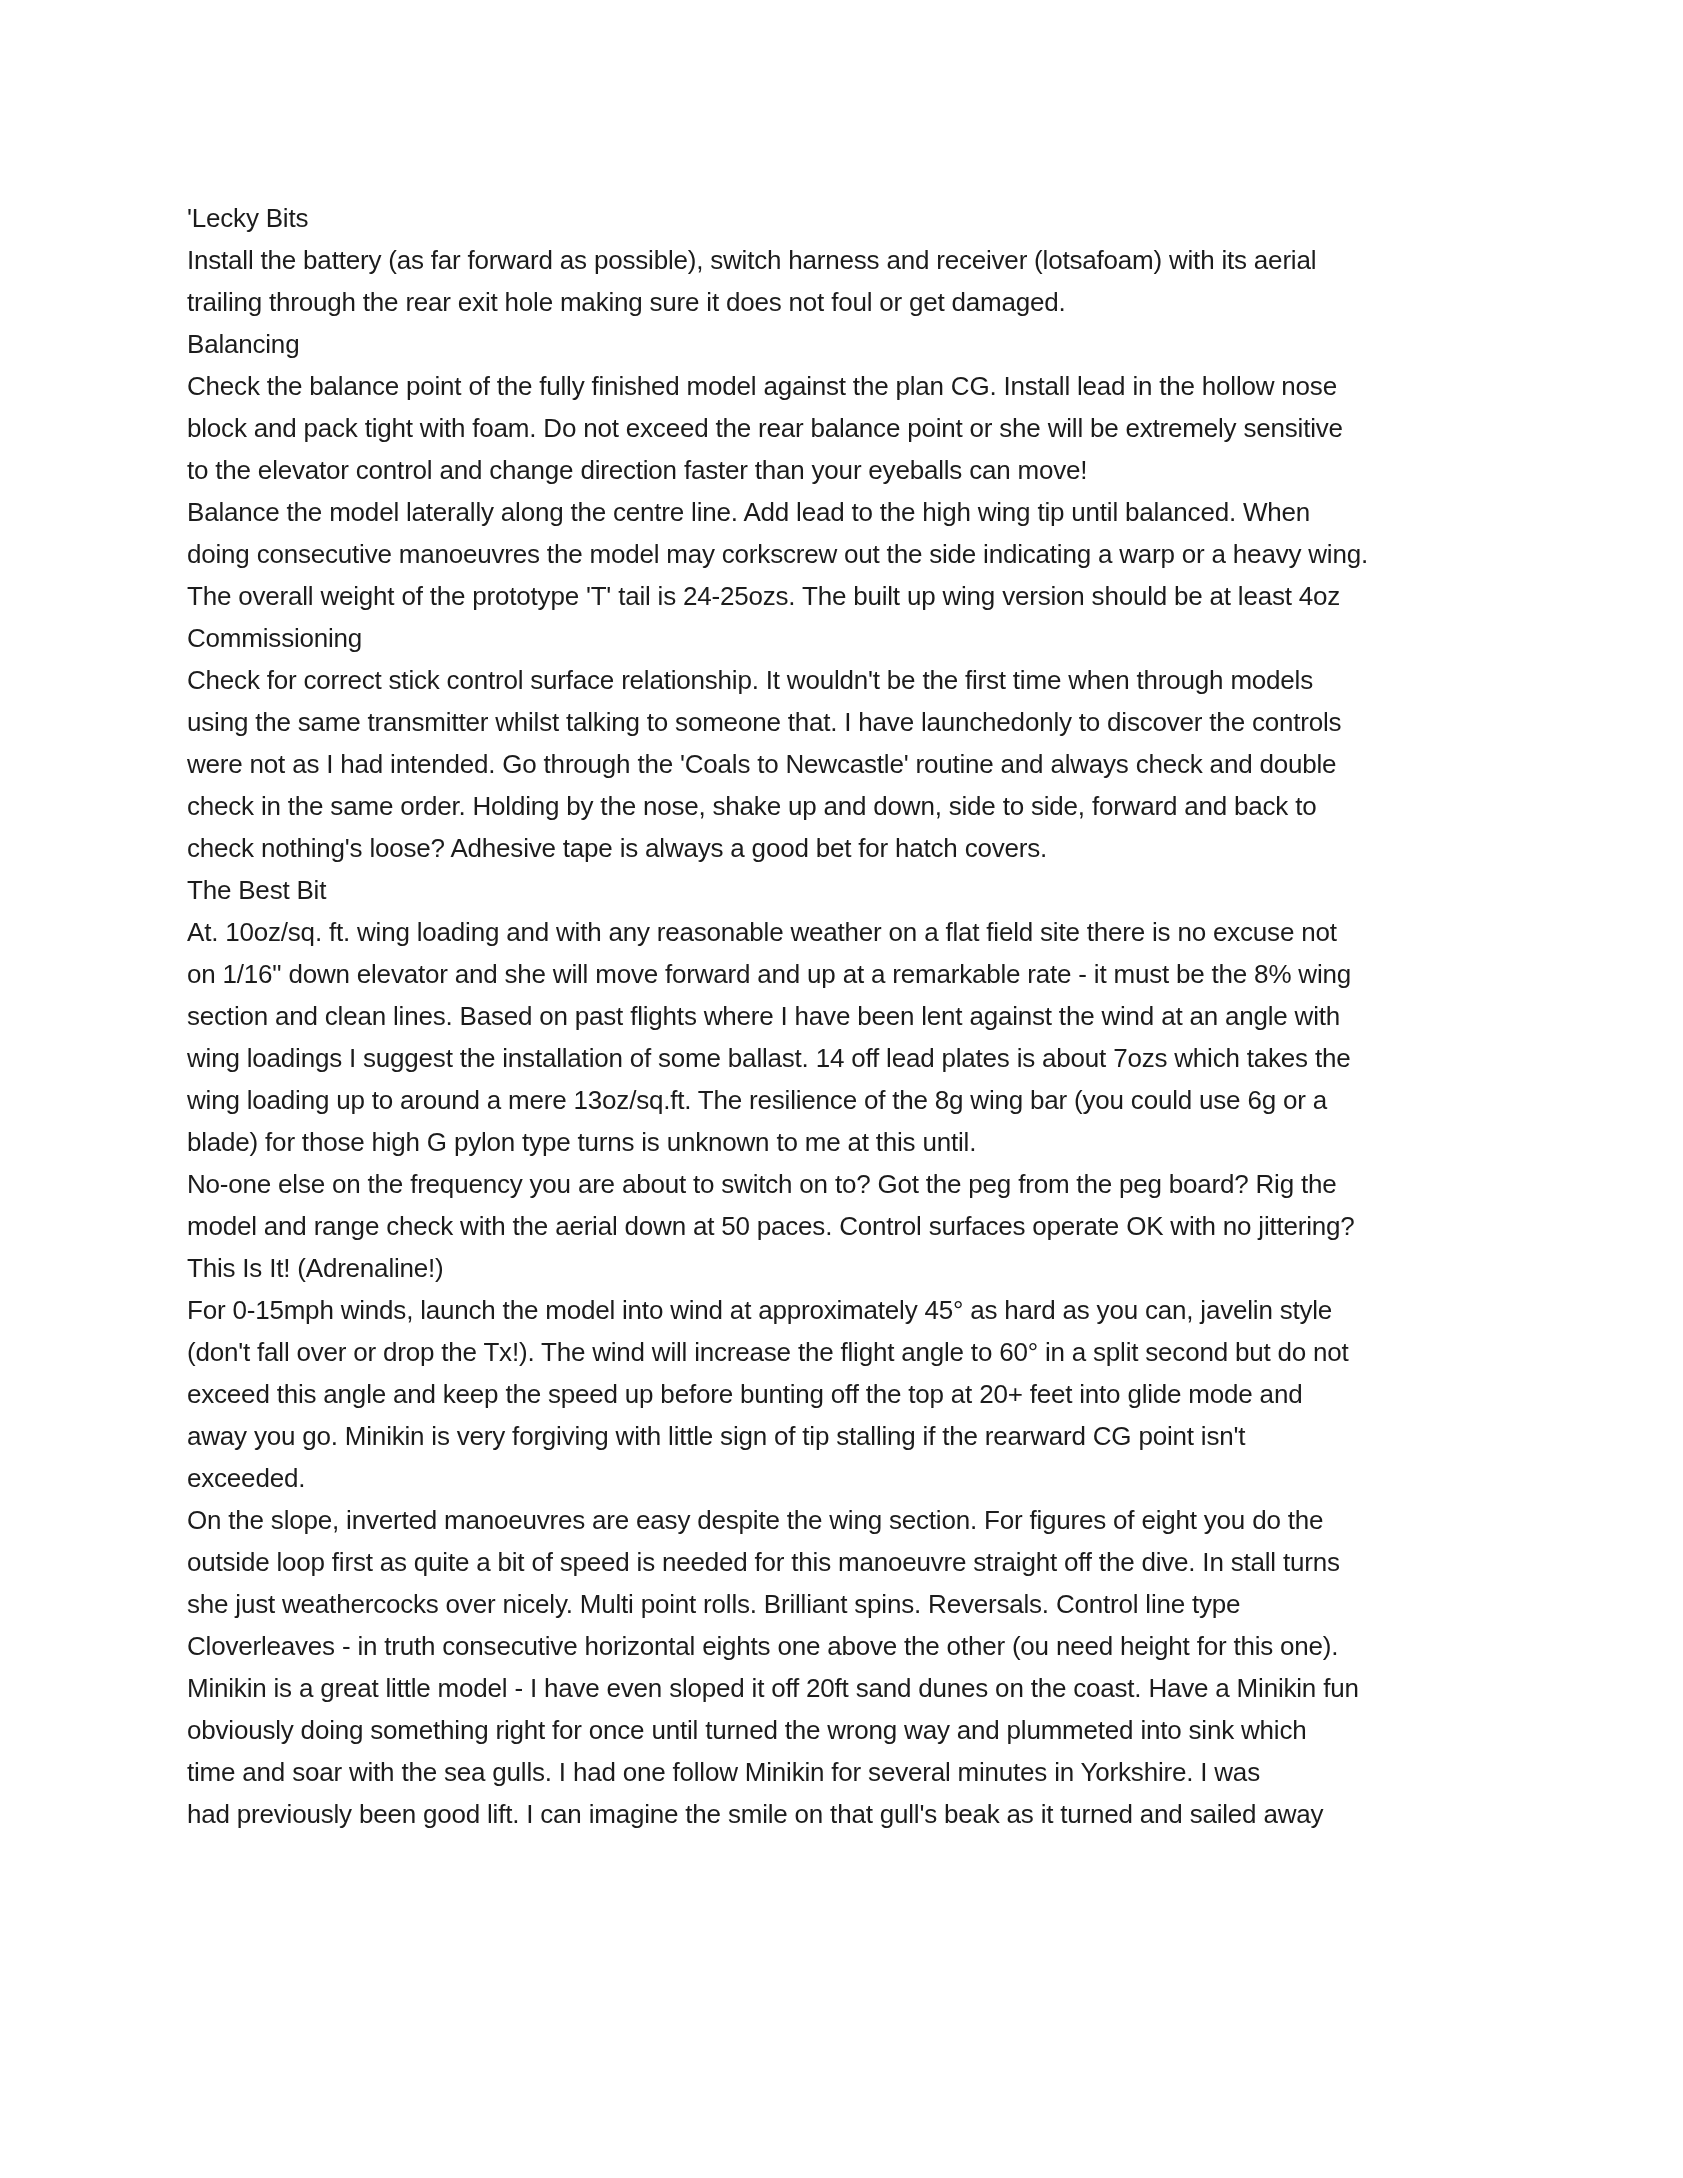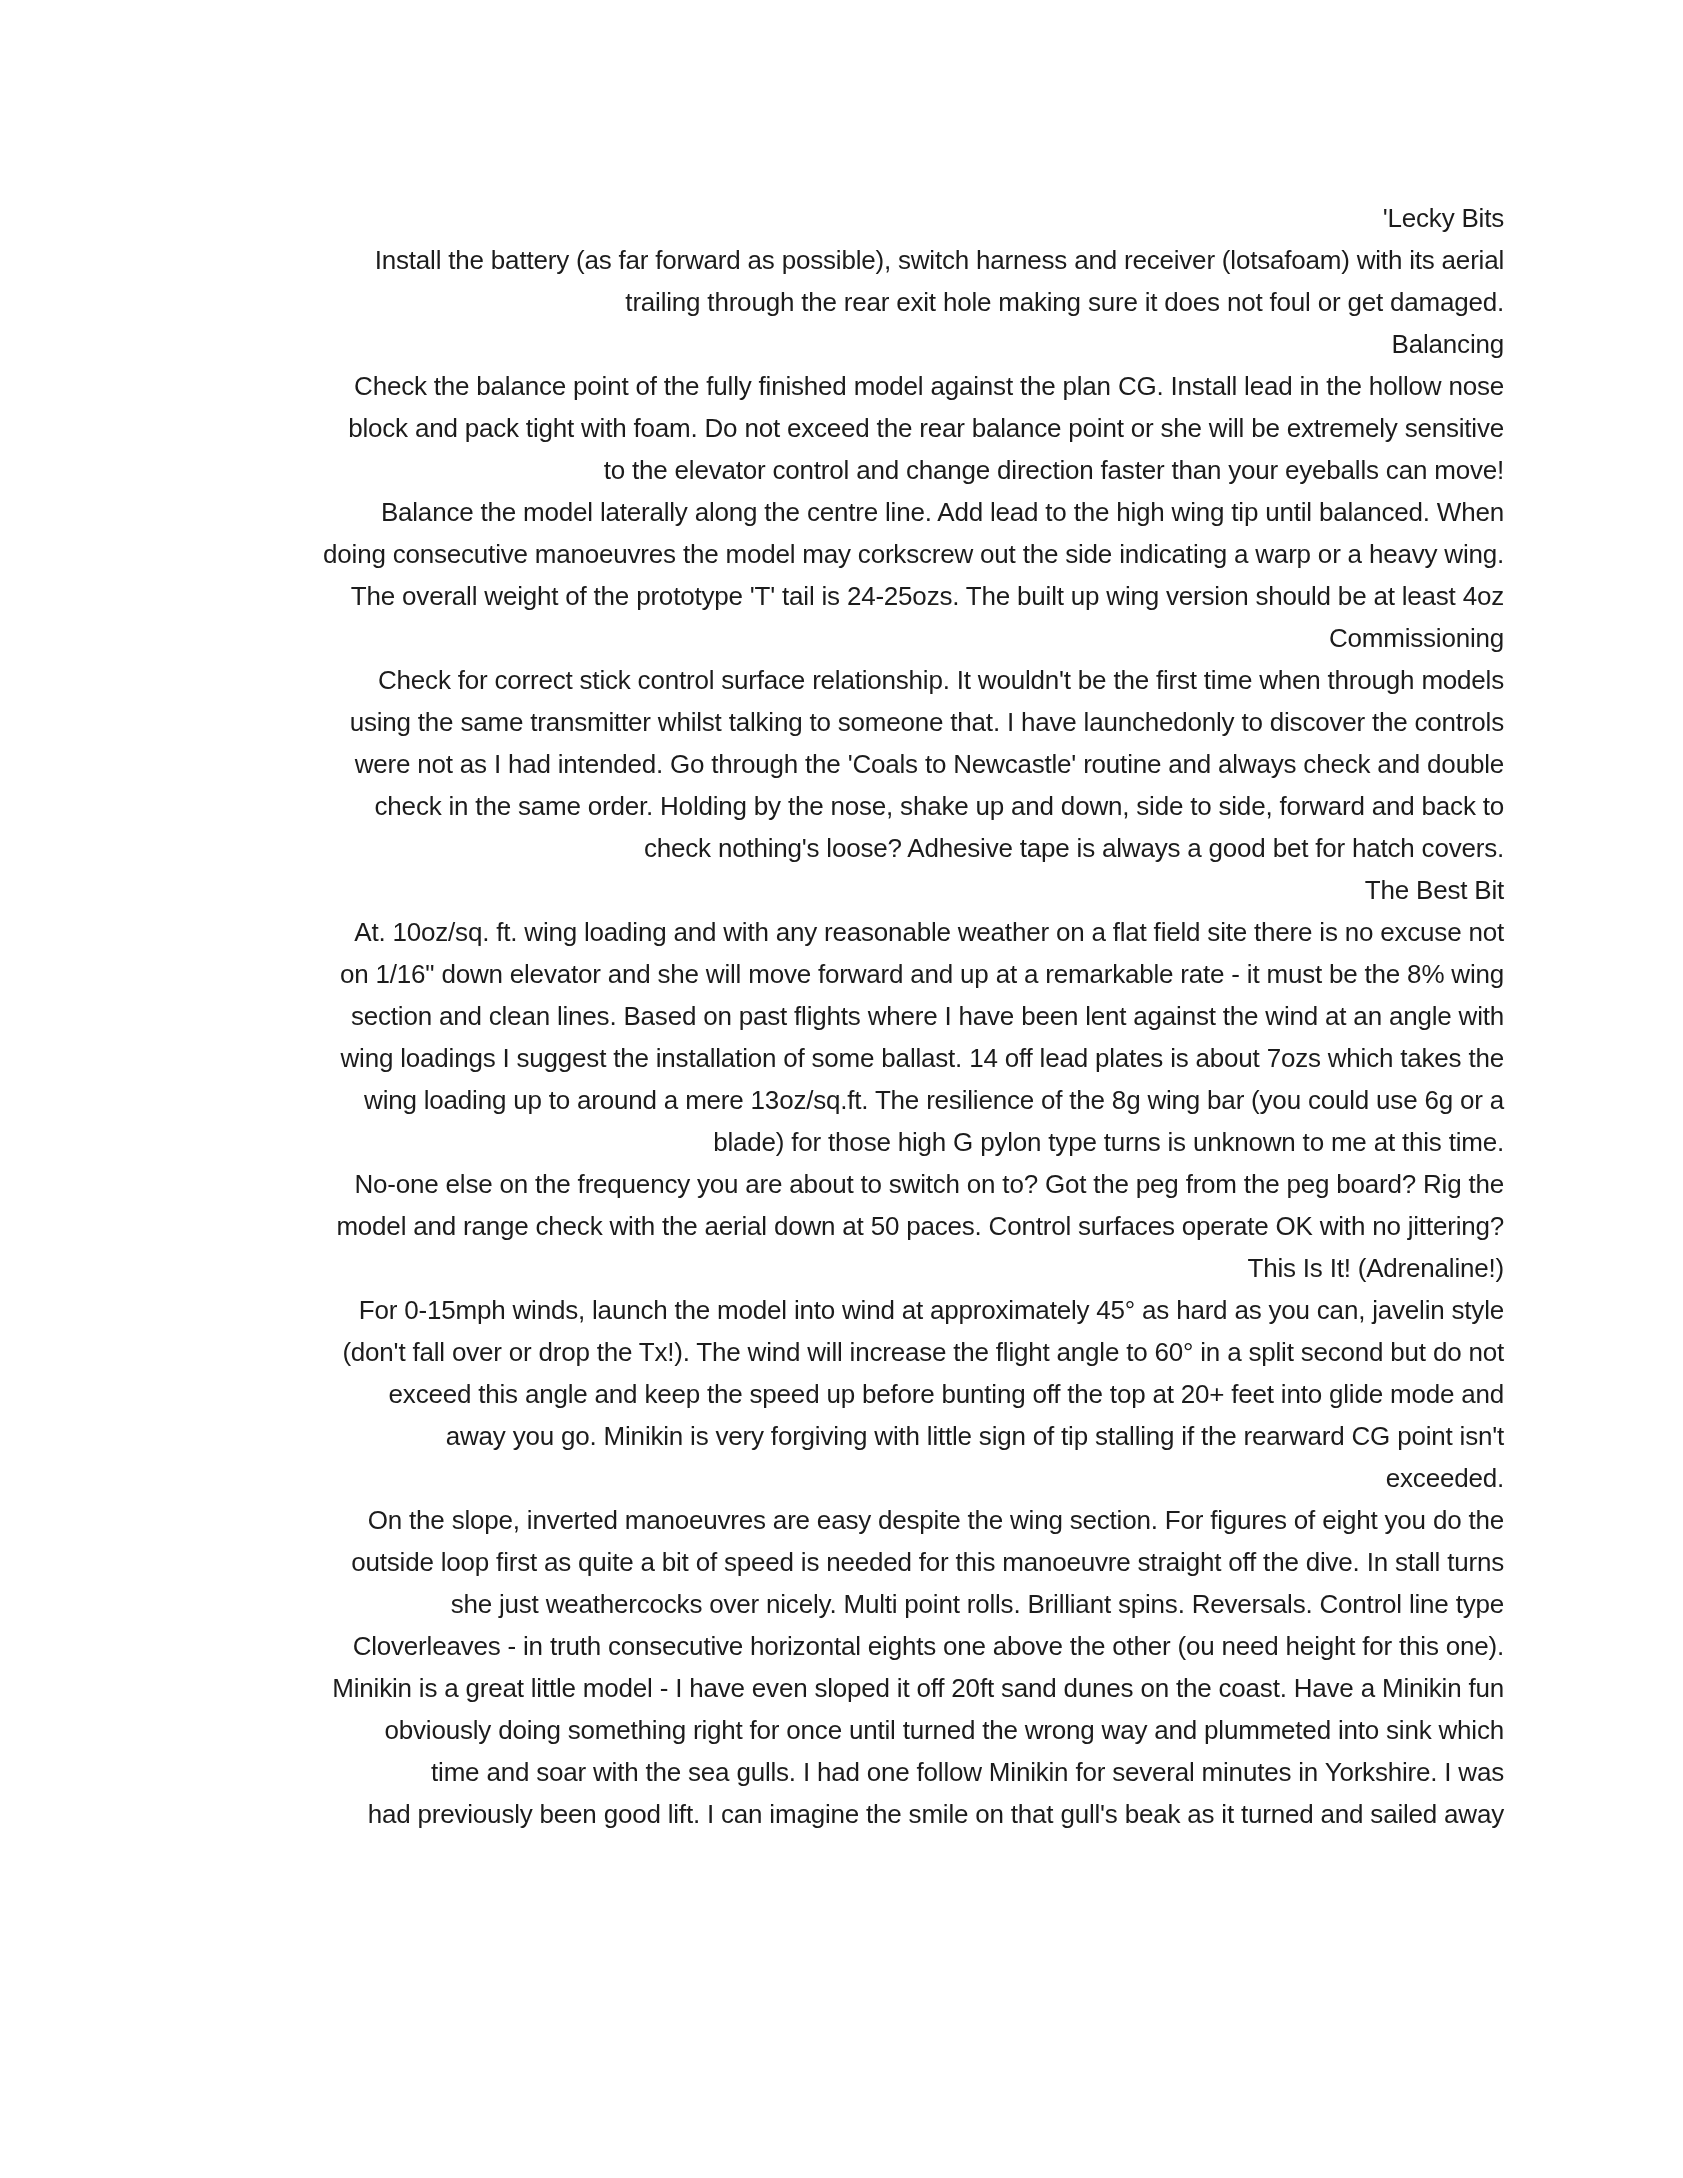--- a/index.html
+++ b/index.html
@@ -17,21 +17,20 @@
   .text-block {
     position: absolute;
     left: 187px;
     top: 197px;
     width: 1317px;
     font-family: "Liberation Sans", sans-serif;
     font-size: 26px;
     letter-spacing: -0.2px;
     line-height: 42px;
     color: #1c1c1c;
-    text-align: right;
   }
   .line {
     white-space: pre;
     min-height: 42px;
   }
 </style>
 </head>
 <body>
 
 <div class="page">
@@ -51,21 +50,21 @@
       <div class="line">using the same transmitter whilst talking to someone that. I have launchedonly to discover the controls</div>
       <div class="line">were not as I had intended. Go through the 'Coals to Newcastle' routine and always check and double</div>
       <div class="line">check in the same order. Holding by the nose, shake up and down, side to side, forward and back to</div>
       <div class="line">check nothing's loose? Adhesive tape is always a good bet for hatch covers.</div>
       <div class="line">The Best Bit</div>
       <div class="line">At. 10oz/sq. ft. wing loading and with any reasonable weather on a flat field site there is no excuse not</div>
       <div class="line">on 1/16" down elevator and she will move forward and up at a remarkable rate - it must be the 8% wing</div>
       <div class="line">section and clean lines. Based on past flights where I have been lent against the wind at an angle with</div>
       <div class="line">wing loadings I suggest the installation of some ballast. 14 off lead plates is about 7ozs which takes the</div>
       <div class="line">wing loading up to around a mere 13oz/sq.ft. The resilience of the 8g wing bar (you could use 6g or a</div>
-      <div class="line">blade) for those high G pylon type turns is unknown to me at this time.</div>
+      <div class="line">blade) for those high G pylon type turns is unknown to me at this until.</div>
       <div class="line">No-one else on the frequency you are about to switch on to? Got the peg from the peg board? Rig the</div>
       <div class="line">model and range check with the aerial down at 50 paces. Control surfaces operate OK with no jittering?</div>
       <div class="line">This Is It! (Adrenaline!)</div>
       <div class="line">For 0-15mph winds, launch the model into wind at approximately 45° as hard as you can, javelin style</div>
       <div class="line">(don't fall over or drop the Tx!). The wind will increase the flight angle to 60° in a split second but do not</div>
       <div class="line">exceed this angle and keep the speed up before bunting off the top at 20+ feet into glide mode and</div>
       <div class="line">away you go. Minikin is very forgiving with little sign of tip stalling if the rearward CG point isn't</div>
       <div class="line">exceeded.</div>
       <div class="line">On the slope, inverted manoeuvres are easy despite the wing section. For figures of eight you do the</div>
       <div class="line">outside loop first as quite a bit of speed is needed for this manoeuvre straight off the dive. In stall turns</div>

